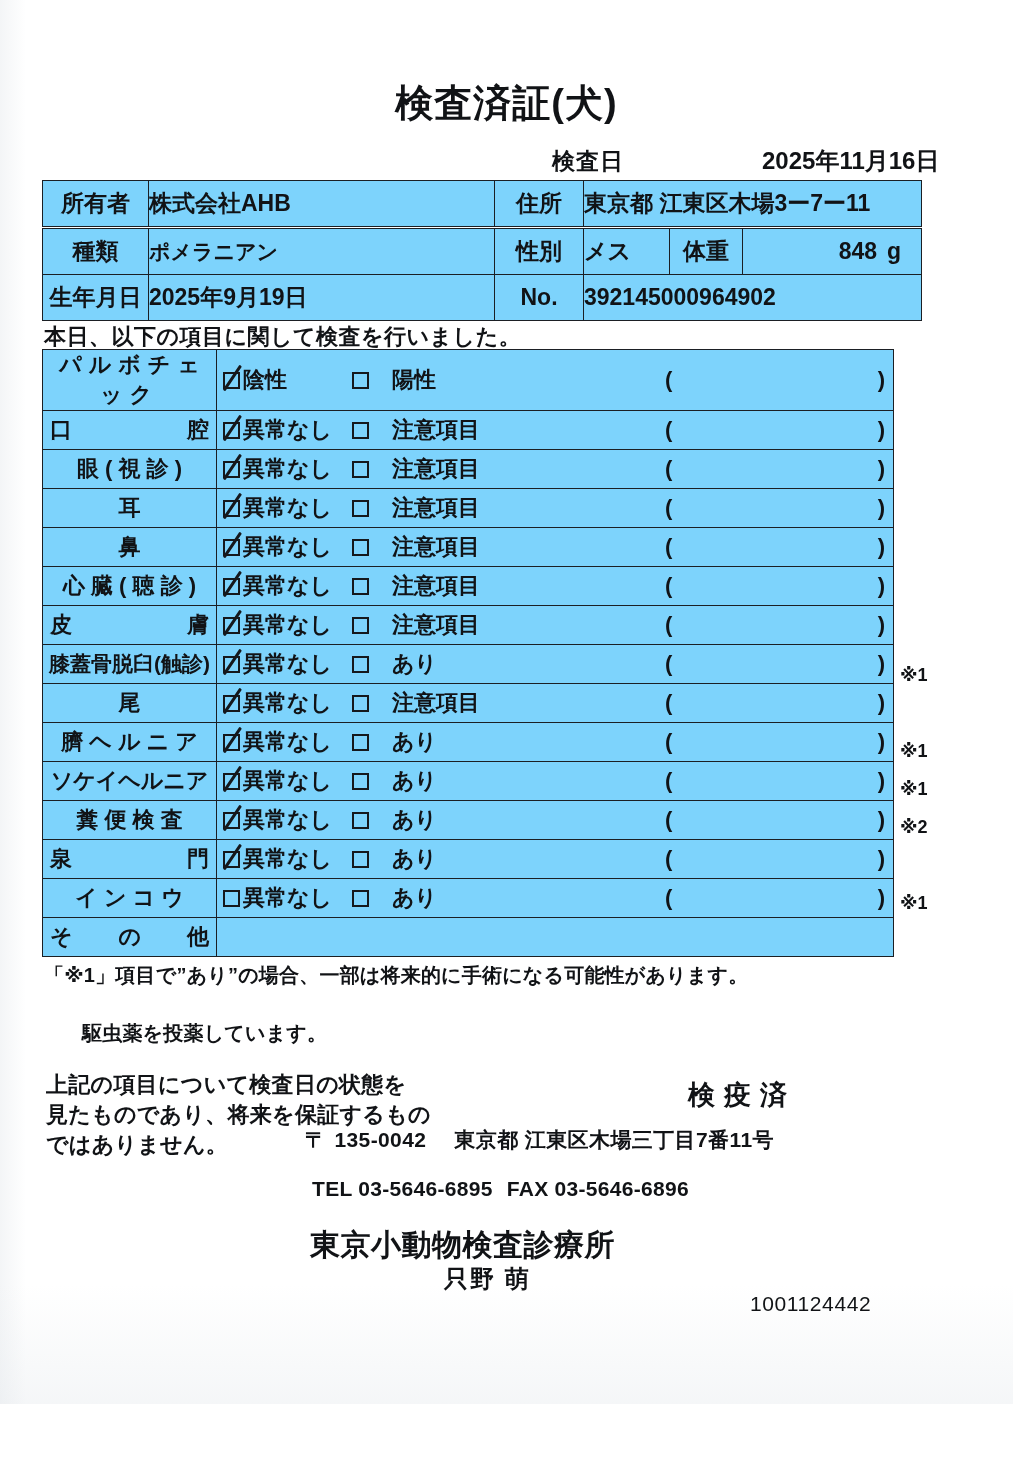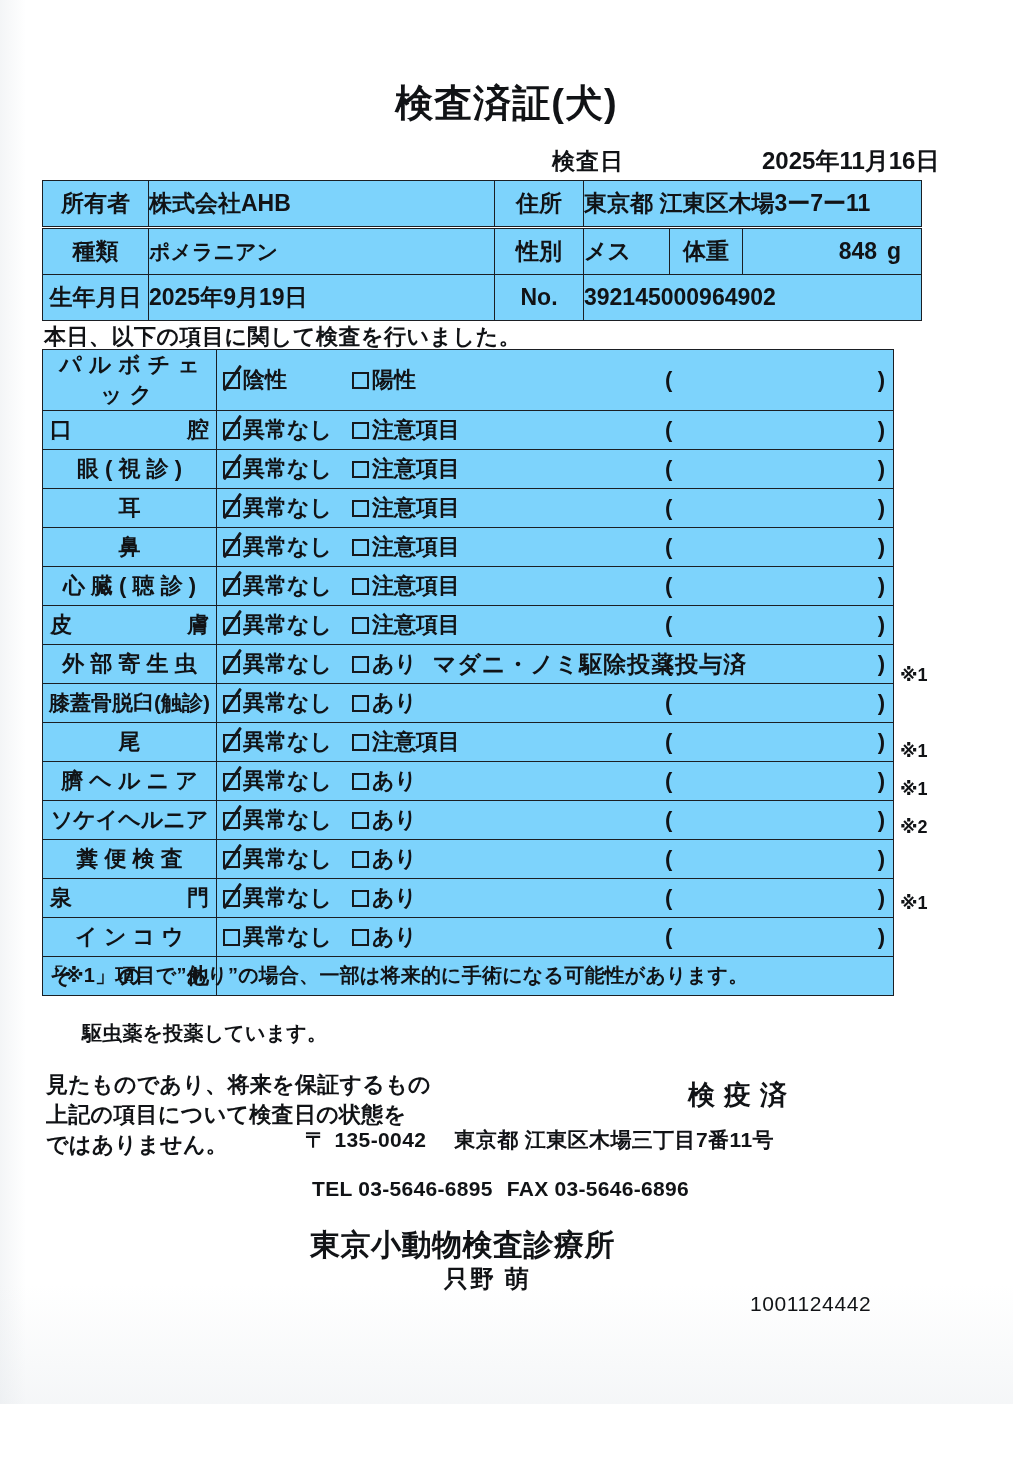--- a/index.html
+++ b/index.html
@@ -137,21 +137,21 @@
   }
   .opt {
     position: absolute;
     top: 50%;
     transform: translateY(-50%);
     white-space: nowrap;
     display: flex;
     align-items: center;
   }
   .opt1 { left: 6px; }
-  .opt2 { left: 135px; }
+  .opt2 { left: 135px; gap: 20px; }
 
   .box {
     position: relative;
     display: inline-block;
     width: 17px; height: 17px;
     border: 2px solid #15181c;
     box-sizing: border-box;
     margin-right: 3px;
     flex: none;
   }
@@ -449,40 +449,20 @@
                 <span class="box"></span>
                 <span class="optlabel">注意項目</span>
               </div>
               <span class="paren-open">(</span>
               <span class="paren-close">)</span>
             </div>
           </td>
         </tr>
         <tr>
           <td class="col-label">
-            <div class="lbl-mid">外 部 寄 生 虫</div>
-          </td>
-          <td class="col-body">
-            <div class="rowbody">
-              <div class="opt opt1">
-                <span class="box checked"></span>
-                <span class="optlabel">異常なし</span>
-              </div>
-              <div class="opt opt2">
-                <span class="box"></span>
-                <span class="optlabel">あり</span>
-              </div>
-              <span class="paren-open">(</span>
-              <span class="paren-close">)</span>
-              <span class="rownote">マダニ・ノミ駆除投薬投与済</span>
-            </div>
-          </td>
-        </tr>
-        <tr>
-          <td class="col-label">
             <div class="lbl-plain">膝蓋骨脱臼(触診)</div>
           </td>
           <td class="col-body">
             <div class="rowbody">
               <div class="opt opt1">
                 <span class="box checked"></span>
                 <span class="optlabel">異常なし</span>
               </div>
               <div class="opt opt2">
                 <span class="box"></span>
@@ -630,22 +610,22 @@
       <div class="mark" style="top: 739.6px;">※1</div>
       <div class="mark" style="top: 777.6px;">※1</div>
       <div class="mark" style="top: 815.6px;">※2</div>
       <div class="mark" style="top: 891.6px;">※1</div>
     </div>
 
   <div class="abs note-line" id="note1">「※1」項目で”あり”の場合、一部は将来的に手術になる可能性があります。</div>
   <div class="abs note-line" id="note2b">駆虫薬を投薬しています。</div>
 
   <div class="abs" id="disclaimer">
+    <div>上記の項目について検査日の状態を</div>
     <div>見たものであり、将来を保証するもの</div>
-    <div>上記の項目について検査日の状態を</div>
     <div>ではありません。</div>
   </div>
 
   <div class="abs" id="quarantine-stamp">検疫済</div>
 
   <div class="abs" id="postal-line">
     <span class="postal-mark">〒</span><span class="postal-code">135-0042</span><span>東京都 江東区木場三丁目7番11号</span>
   </div>
 
   <div class="abs" id="tel-line">

